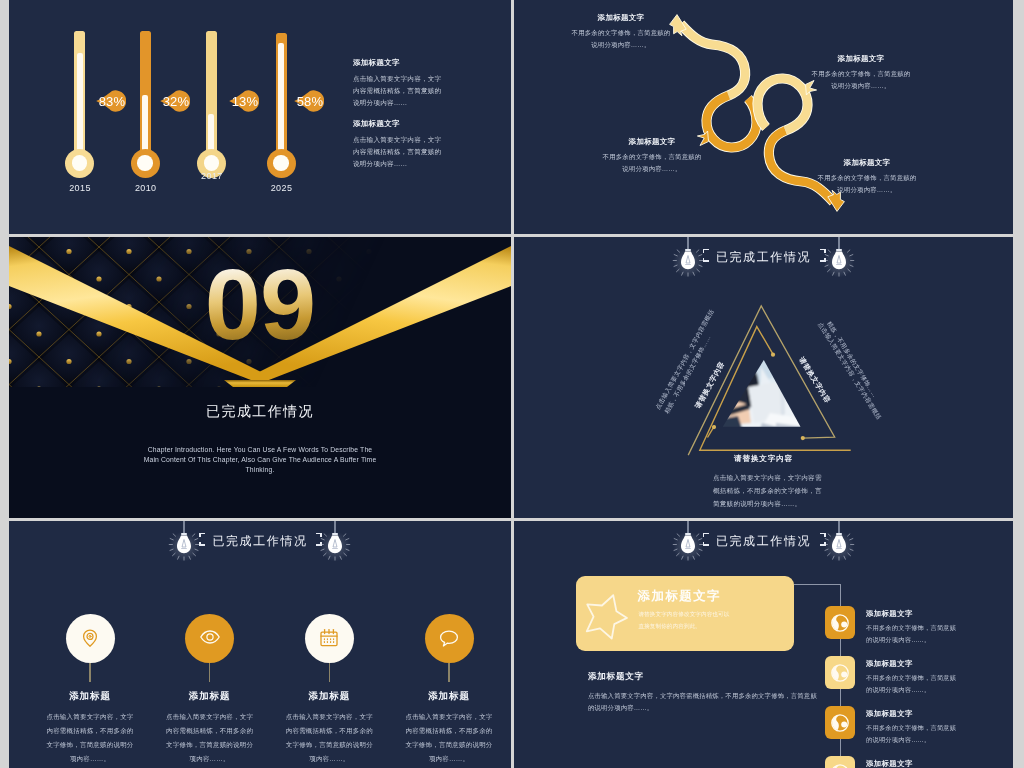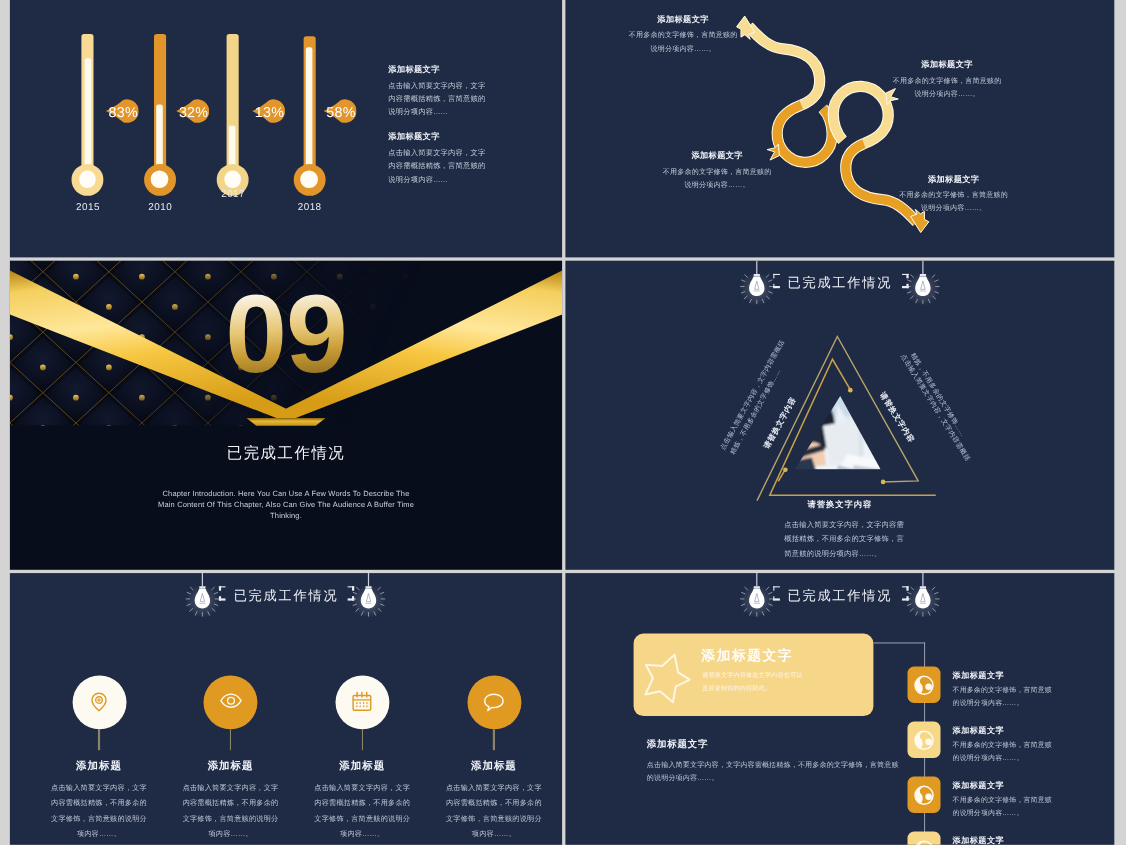--- a/index.html
+++ b/index.html
@@ -138,21 +138,21 @@
             <svg width="34" height="24" viewBox="0 0 34 24">
               <path d="M20.0 1.9 A10.7 10.7 0 1 1 20.0 22.1 C16.5 19.6 13.8 16.6 4.2 12 C13.8 7.4 16.5 4.4 20.0 1.9 Z" fill="#e2952a"></path>
             </svg>
             <span class="lbl">13%</span>
           </div>
           <div class="thermo" style="left: 266.5px; top: 32.5px;">
             <div class="tube" style="height:126.5px;background:#e2952a;"></div>
             <div class="fill" style="bottom:0px;height:116.38px;top:10.120000000000005px;"></div>
             <div class="bulb" style="left:-9px;top:116px;width:29px;height:29px;background:#e2952a;"></div>
             <div class="bulbin" style="left:-2.3px;top:122.7px;width:15.6px;height:15.6px;"></div>
-            <div class="yr" style="left:-24px;top:150.5px;width:60px;">2018</div>
+            <div class="yr" style="left:-24px;top:150.5px;width:60px;">2025</div>
           </div>
           <div class="badge" style="left: 280.7px; top: 89px;">
             <svg width="34" height="24" viewBox="0 0 34 24">
               <path d="M20.0 1.9 A10.7 10.7 0 1 1 20.0 22.1 C16.5 19.6 13.8 16.6 4.2 12 C13.8 7.4 16.5 4.4 20.0 1.9 Z" fill="#e2952a"></path>
             </svg>
             <span class="lbl">58%</span>
           </div>
         </div>
     <div class="s0txt" style="left:344px;top:58px;width:92px;">
       <div class="h">添加标题文字</div>

